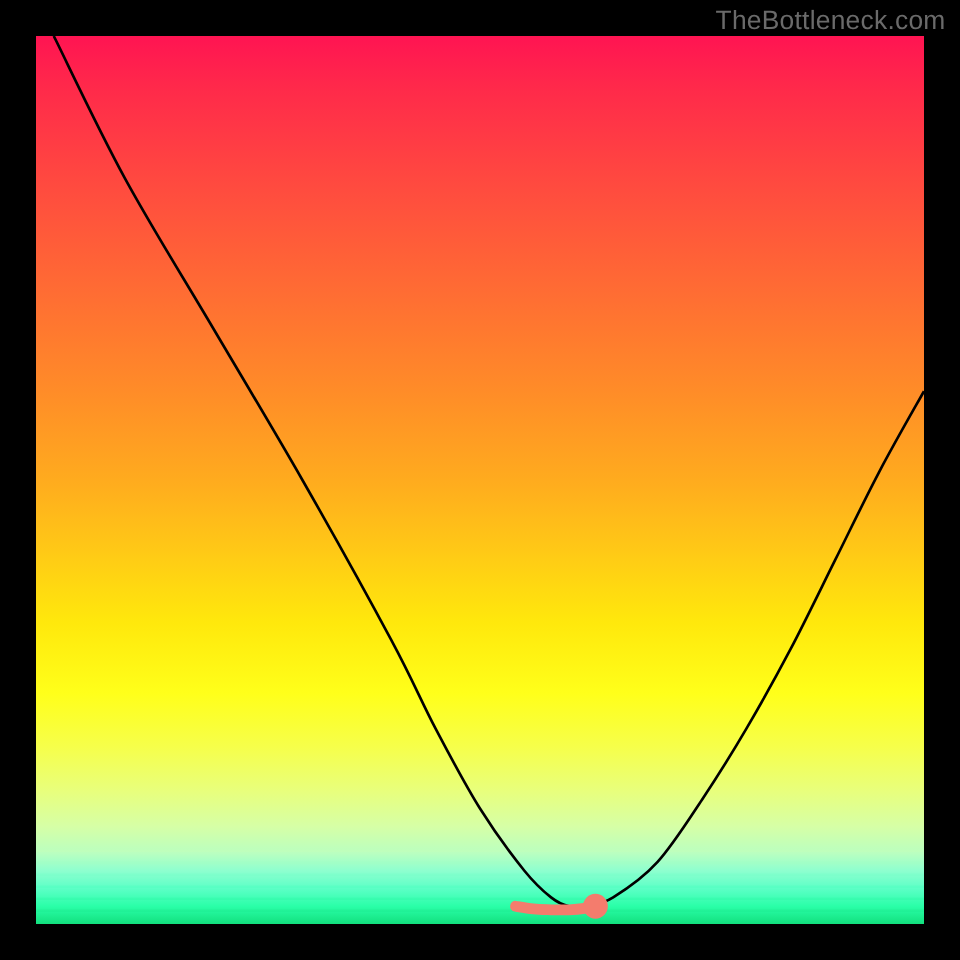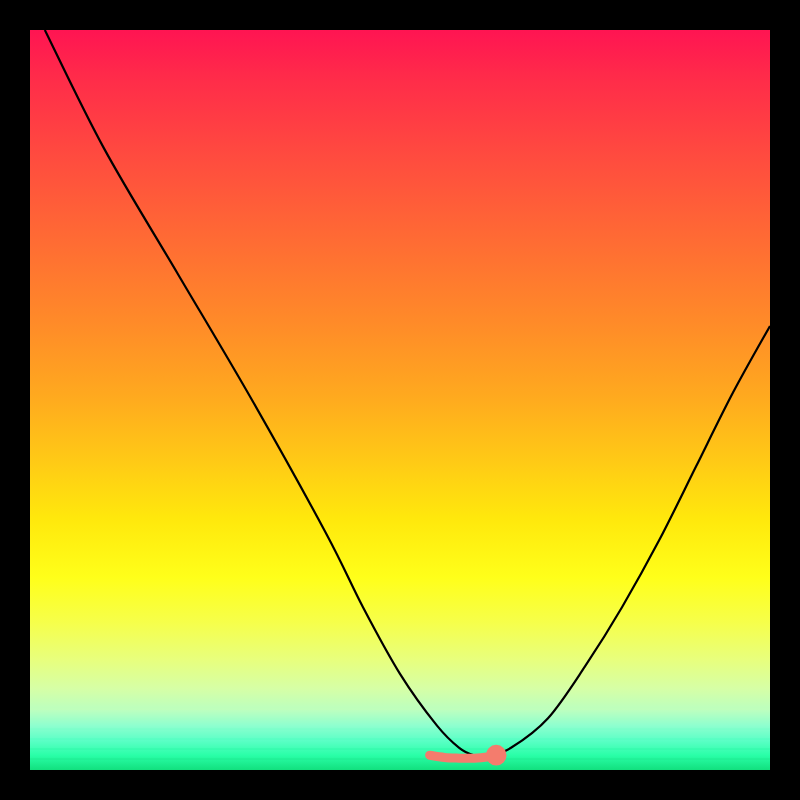--- a/index.html
+++ b/index.html
@@ -88,20 +88,21 @@
     stroke: #000;
     stroke-width: 2.2;
     fill: none;
   }
 </style>
 </head>
 <body>
 
 <div class="frame">
 
+  <div class="watermark">TheBottleneck.com</div>
 
   <div class="plot-area">
     <div class="gradient"></div>
 
     <div class="band" style="bottom:60px; background:#c8ffb6;"></div>
     <div class="band" style="bottom:50px; background:#9effc4;"></div>
     <div class="band" style="bottom:40px; background:#70ffc8;"></div>
     <div class="band" style="bottom:30px; background:#42ffbc;"></div>
     <div class="band" style="bottom:20px; background:#24f4a0;"></div>
     <div class="band" style="bottom:10px; background:#18e486;"></div>

